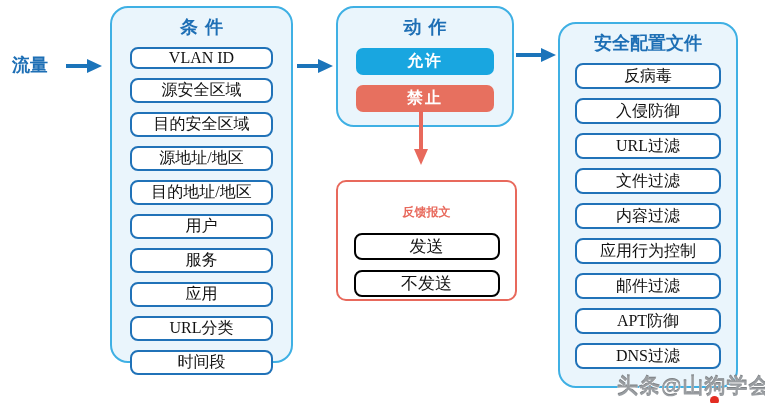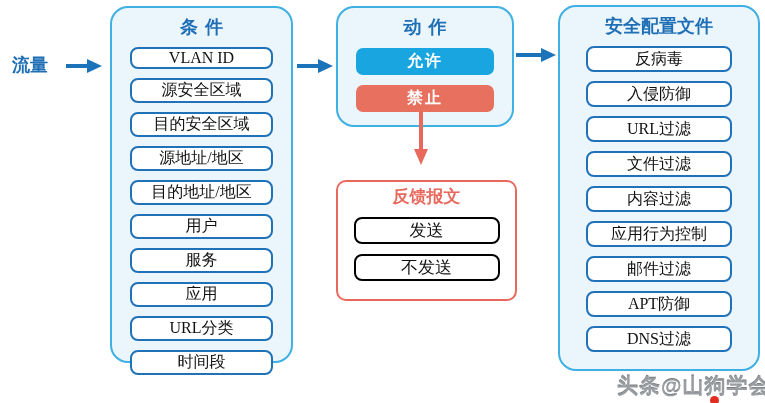--- a/index.html
+++ b/index.html
@@ -23,41 +23,41 @@
   .pill {
     box-sizing:border-box; width:143px; height:26px; margin-top:9px;
     background:#ffffff; border:2px solid #2072b8; border-radius:8px;
     display:flex; align-items:center; justify-content:center;
     font-family:"Liberation Serif","DejaVu Serif",serif;
     font-size:16px; color:#111111; white-space:nowrap;
   }
 
   
   #conditions-panel { left:110px; top:6px;  width:183px; height:357px; }
-  #profiles-panel   { left:558px; top:5px;  width:202px; height:366px; }
+  #profiles-panel   { left:558px; top:22px;  width:180px; height:366px; }
   #profiles-panel .pill { width:146px; }
 
   
   #action-panel { left:336px; top:6px; width:178px; height:121px; }
   .action-btn {
     box-sizing:border-box; width:138px; height:27px; margin-top:10px;
     border-radius:7px; display:flex; align-items:center; justify-content:center;
     font-size:16px; font-weight:bold; color:#ffffff; letter-spacing:2px;
   }
   .action-allow { background:#19a6e0; }
   .action-deny  { background:#e7705f; }
 
   
   #feedback-panel {
     position:absolute; left:336px; top:180px; width:181px; height:121px;
     box-sizing:border-box; background:#ffffff;
     border:2px solid #e8695c; border-radius:10px;
     display:flex; flex-direction:column; align-items:center;
   }
-  #feedback-panel .panel-title { color:#e8695c; margin-top:4px; font-size:17px; }
+  #feedback-panel .panel-title { color:#e8695c; margin-top:20px; font-size:12px; }
   .feedback-pill {
     box-sizing:border-box; width:146px; height:27px; margin-top:10px;
     background:#ffffff; border:2px solid #000000; border-radius:8px;
     display:flex; align-items:center; justify-content:center;
     font-family:"Liberation Serif","DejaVu Serif",serif;
     font-size:17px; color:#111111; white-space:nowrap;
   }
 
   
   #flow-label {

